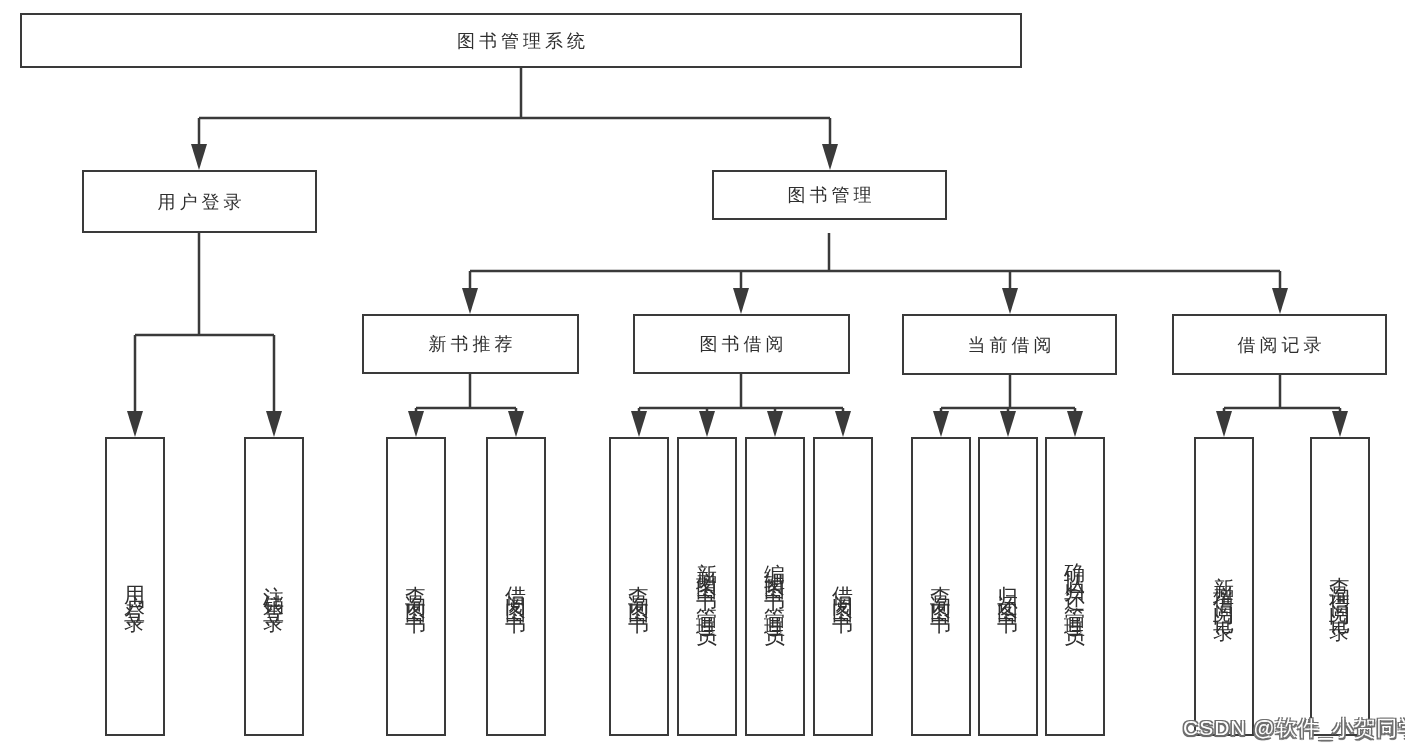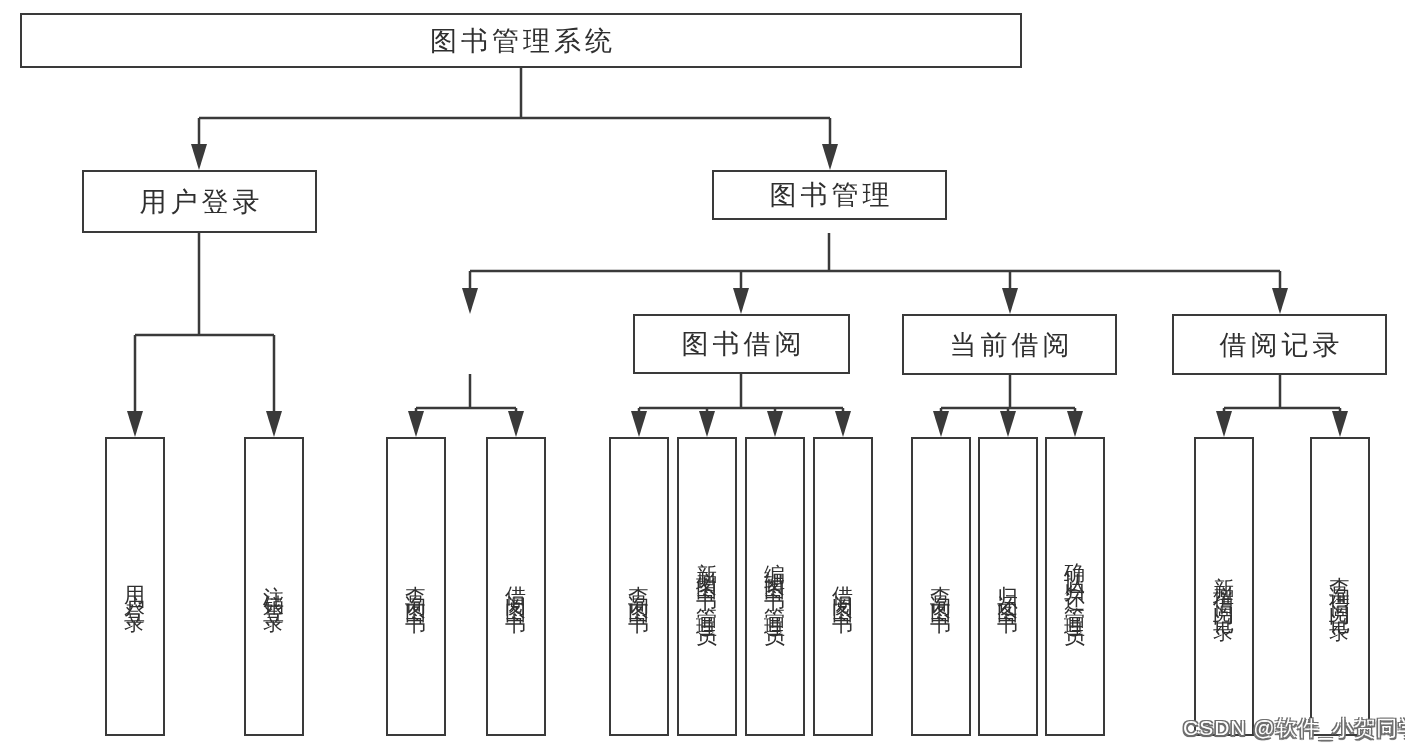--- a/index.html
+++ b/index.html
@@ -26,21 +26,21 @@
     box-sizing: border-box;
     border: 2.5px solid #3a3a3a;
     background: #ffffff;
     color: #2f2f2f;
     display: flex;
     align-items: center;
     justify-content: center;
     z-index: 2;
   }
   .box.h {
-    font-size: 27px;
+    font-size: 18px;
     letter-spacing: 4px;
     text-indent: 4px;
     white-space: nowrap;
   }
   .box.v {
     writing-mode: vertical-rl;
     text-orientation: mixed;
     font-size: 21px;
     letter-spacing: 9px;
     line-height: 1;
@@ -131,20 +131,21 @@
       <polygon points="1224,437 1216,411 1232,411"></polygon>
       <polygon points="1340,437 1332,411 1348,411"></polygon>
     </g>
   </svg>
 
   <div class="box h" id="n-root">图书管理系统</div>
 
   <div class="box h" id="n-l2-0">用户登录</div>
   <div class="box h" id="n-l2-1">图书管理</div>
 
+  <div class="box h" id="n-l3-0">新书推荐</div>
   <div class="box h" id="n-l3-1">图书借阅</div>
   <div class="box h" id="n-l3-2">当前借阅</div>
   <div class="box h" id="n-l3-3">借阅记录</div>
 
   <div class="box v leaf" id="n-g1-0">用户登录</div>
   <div class="box v leaf" id="n-g1-1">注销登录</div>
 
   <div class="box v leaf" id="n-g2-0">查询图书</div>
   <div class="box v leaf" id="n-g2-1">借阅图书</div>
 

